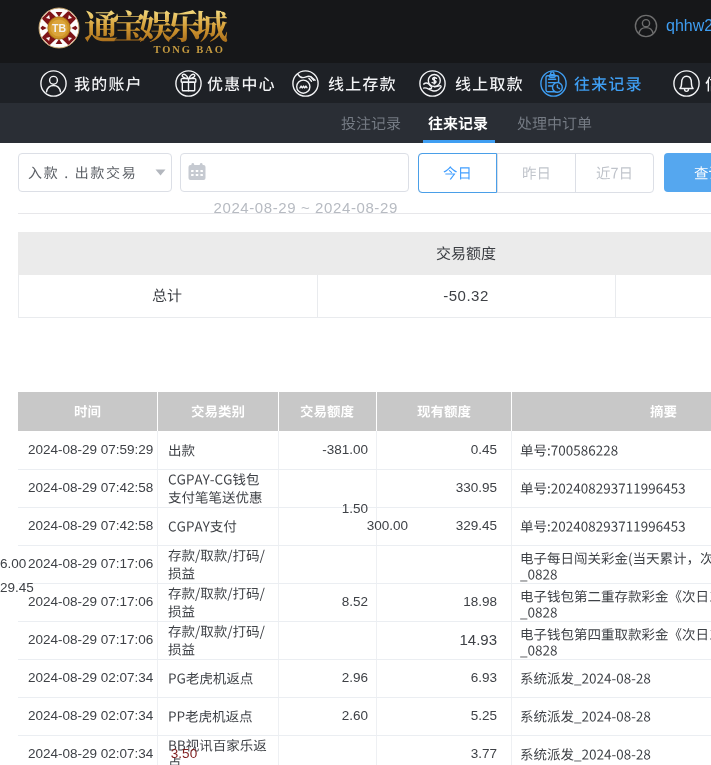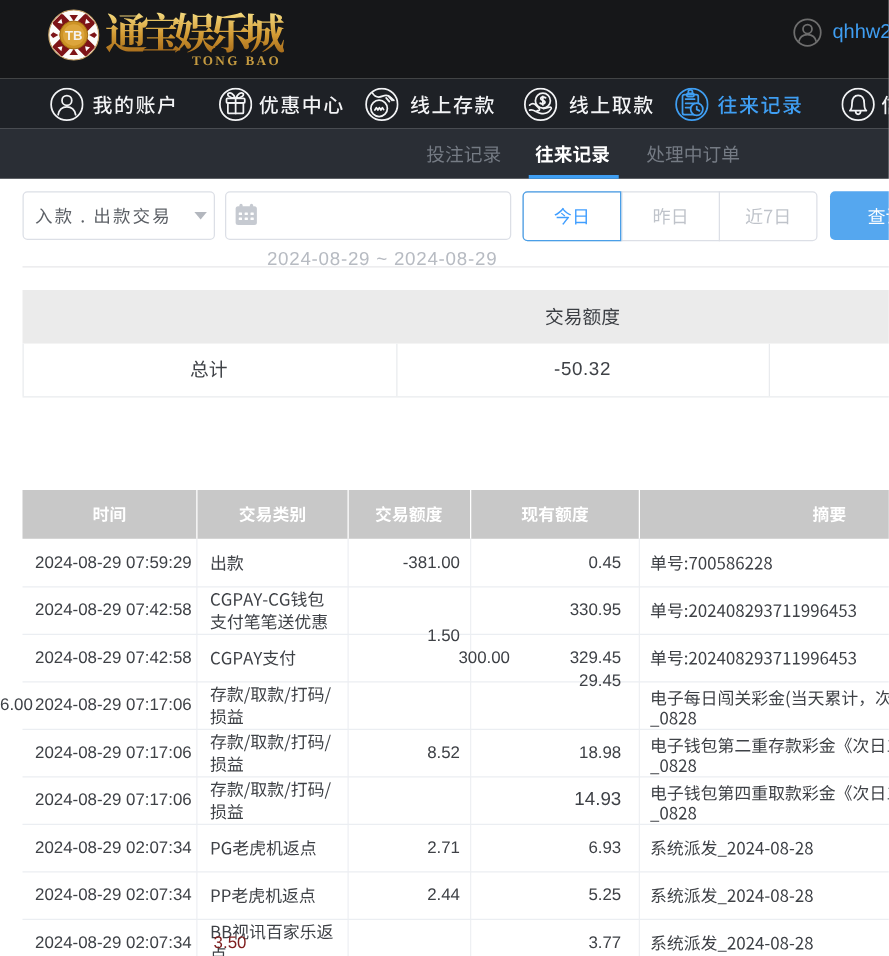--- a/index.html
+++ b/index.html
@@ -581,21 +581,21 @@
         <use href="#g93" x="6784.0"></use>
       </g>
     </svg>
     <svg style="position:absolute;left:167.5px;top:564.6px;overflow:visible" width="27" height="18">
       <g fill="#3e4146" transform="translate(0,13.50) scale(0.01350,-0.01350)">
         <use href="#g97" x="0.0"></use>
         <use href="#g98" x="1000.0"></use>
       </g>
     </svg>
     <div style="position:absolute;top:555.9px;font-family:'Liberation Sans',sans-serif;font-size:13.5px;line-height:16.2px;color:#3e4146;white-space:pre;left:0;width:368.0px;text-align:left;">6.00</div>
-    <div style="position:absolute;top:537px;font-family:'Liberation Sans',sans-serif;font-size:13.5px;line-height:16.2px;color:#3e4146;white-space:pre;left:0;width:497.0px;text-align:right;">29.45</div>
+    <div style="position:absolute;top:580px;font-family:'Liberation Sans',sans-serif;font-size:13.5px;line-height:16.2px;color:#3e4146;white-space:pre;left:0;width:497.0px;text-align:left;">29.45</div>
     <svg style="position:absolute;left:519.5px;top:549.6px;overflow:visible" width="207" height="18">
       <g fill="#3e4146" transform="translate(0,13.50) scale(0.01350,-0.01350)">
         <use href="#g99" x="0.0"></use>
         <use href="#g100" x="1000.0"></use>
         <use href="#g101" x="2000.0"></use>
         <use href="#g45" x="3000.0"></use>
         <use href="#g102" x="4000.0"></use>
         <use href="#g103" x="5000.0"></use>
         <use href="#g104" x="6000.0"></use>
         <use href="#g105" x="7000.0"></use>
@@ -727,21 +727,21 @@
       <g fill="#3e4146" transform="translate(0,13.50) scale(0.01350,-0.01350)">
         <use href="#g76" x="0.0"></use>
         <use href="#g75" x="633.0"></use>
         <use href="#g118" x="1322.0"></use>
         <use href="#g119" x="2322.0"></use>
         <use href="#g120" x="3322.0"></use>
         <use href="#g121" x="4322.0"></use>
         <use href="#g122" x="5322.0"></use>
       </g>
     </svg>
-    <div style="position:absolute;top:669.9px;font-family:'Liberation Sans',sans-serif;font-size:13.5px;line-height:16.2px;color:#3e4146;white-space:pre;left:0;width:368.0px;text-align:right;">2.71</div>
+    <div style="position:absolute;top:669.9px;font-family:'Liberation Sans',sans-serif;font-size:13.5px;line-height:16.2px;color:#3e4146;white-space:pre;left:0;width:368.0px;text-align:right;">2.96</div>
     <div style="position:absolute;top:669.9px;font-family:'Liberation Sans',sans-serif;font-size:13.5px;line-height:16.2px;color:#3e4146;white-space:pre;left:0;width:497.0px;text-align:right;">6.93</div>
     <svg style="position:absolute;left:519.5px;top:669.6px;overflow:visible" width="131" height="18">
       <g fill="#3e4146" transform="translate(0,13.50) scale(0.01350,-0.01350)">
         <use href="#g123" x="0.0"></use>
         <use href="#g124" x="1000.0"></use>
         <use href="#g125" x="2000.0"></use>
         <use href="#g126" x="3000.0"></use>
         <use href="#g112" x="4000.0"></use>
         <use href="#g73" x="4559.0"></use>
         <use href="#g69" x="5114.0"></use>
@@ -761,21 +761,21 @@
       <g fill="#3e4146" transform="translate(0,13.50) scale(0.01350,-0.01350)">
         <use href="#g76" x="0.0"></use>
         <use href="#g76" x="633.0"></use>
         <use href="#g118" x="1266.0"></use>
         <use href="#g119" x="2266.0"></use>
         <use href="#g120" x="3266.0"></use>
         <use href="#g121" x="4266.0"></use>
         <use href="#g122" x="5266.0"></use>
       </g>
     </svg>
-    <div style="position:absolute;top:707.9px;font-family:'Liberation Sans',sans-serif;font-size:13.5px;line-height:16.2px;color:#3e4146;white-space:pre;left:0;width:368.0px;text-align:right;">2.44</div>
+    <div style="position:absolute;top:707.9px;font-family:'Liberation Sans',sans-serif;font-size:13.5px;line-height:16.2px;color:#3e4146;white-space:pre;left:0;width:368.0px;text-align:right;">2.60</div>
     <div style="position:absolute;top:707.9px;font-family:'Liberation Sans',sans-serif;font-size:13.5px;line-height:16.2px;color:#3e4146;white-space:pre;left:0;width:497.0px;text-align:right;">5.25</div>
     <svg style="position:absolute;left:519.5px;top:707.6px;overflow:visible" width="131" height="18">
       <g fill="#3e4146" transform="translate(0,13.50) scale(0.01350,-0.01350)">
         <use href="#g123" x="0.0"></use>
         <use href="#g124" x="1000.0"></use>
         <use href="#g125" x="2000.0"></use>
         <use href="#g126" x="3000.0"></use>
         <use href="#g112" x="4000.0"></use>
         <use href="#g73" x="4559.0"></use>
         <use href="#g69" x="5114.0"></use>

